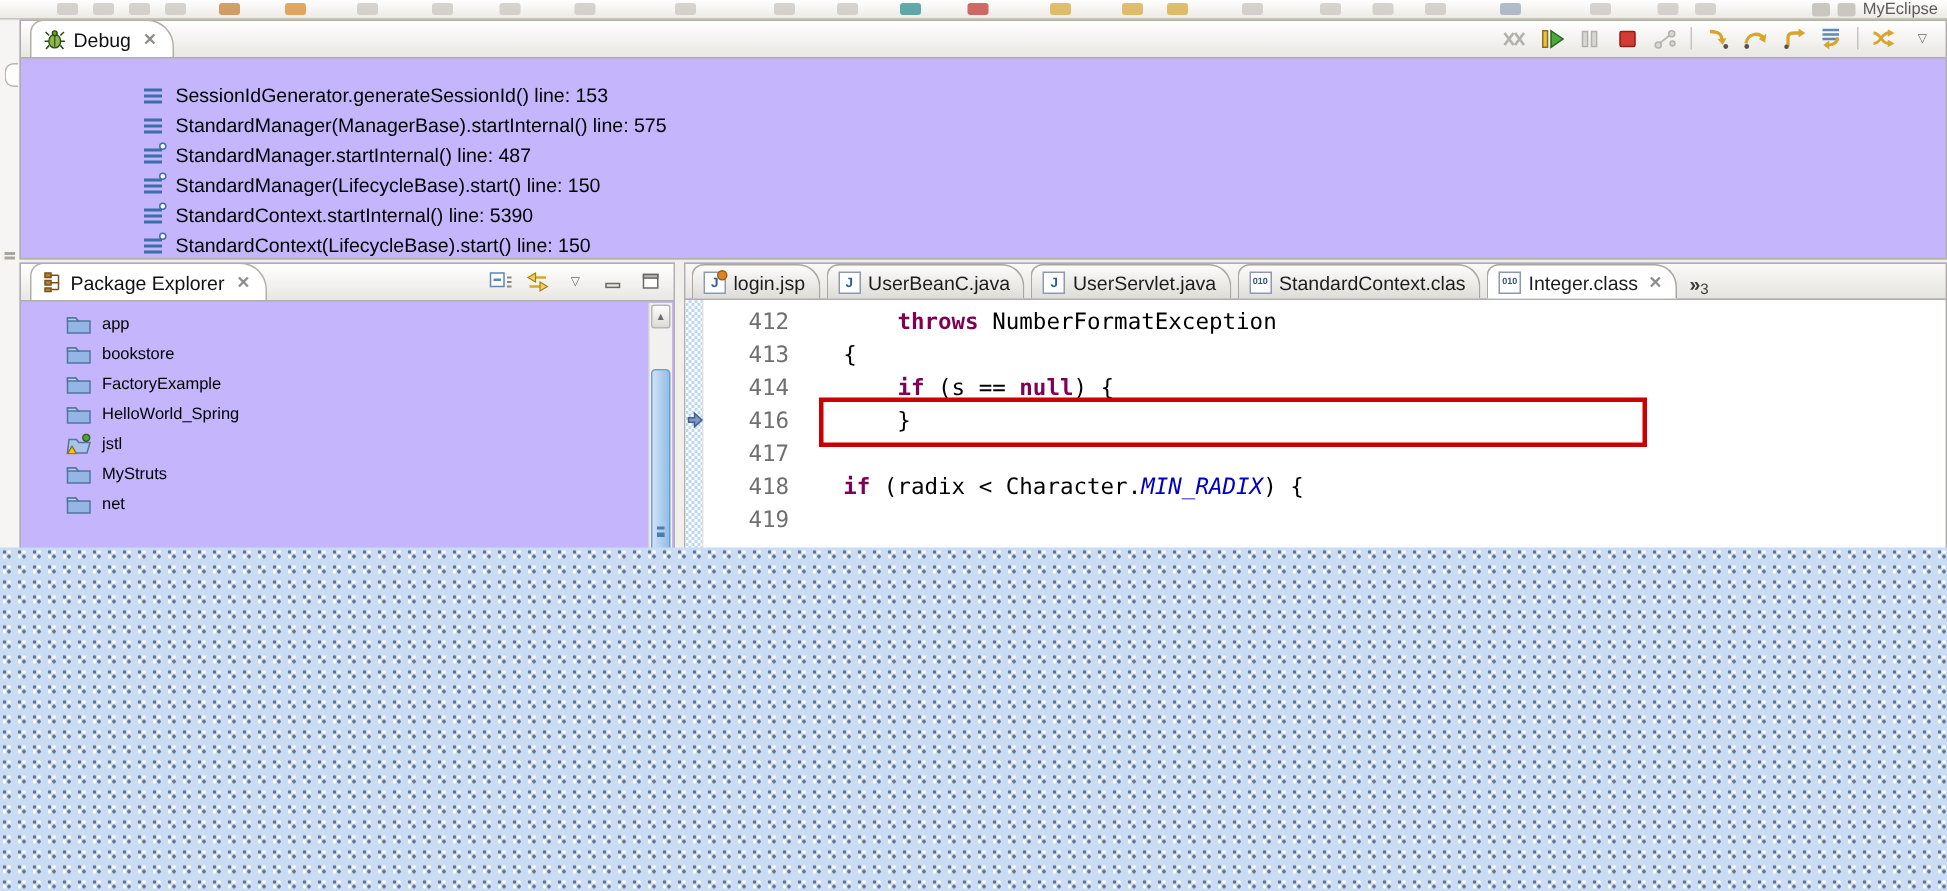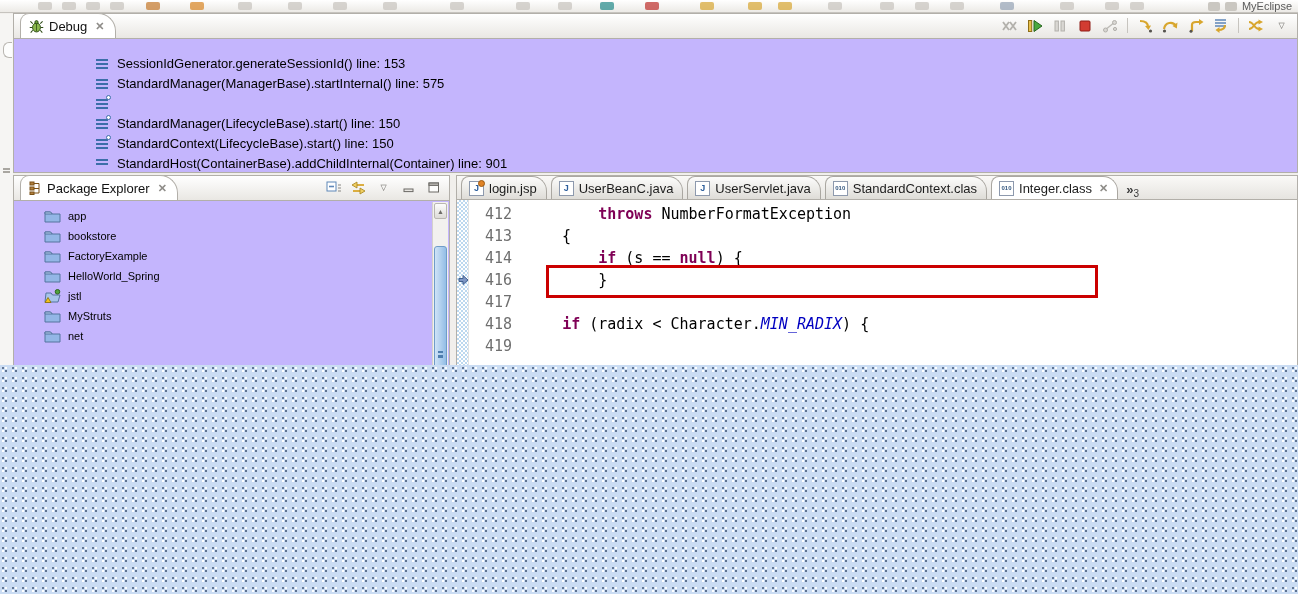--- a/index.html
+++ b/index.html
@@ -81,21 +81,21 @@
 
   
   #code-pane { position:relative; width:840px; height:166px; background:#fff; overflow:hidden; }
   #ruler { position:absolute; left:0; top:0; bottom:0; width:12px;
     background-image:conic-gradient(#bcd8ef 25%, #ffffff 0 50%, #bcd8ef 0 75%, #ffffff 0);
     background-size:4px 4px; border-right:1px solid #e2e2e2; }
   #ip-arrow { position:absolute; left:1px; top:74px; z-index:6; }
   #code-lines { position:absolute; left:13px; top:3px; right:0; font-family:"DejaVu Sans Mono", monospace;
     font-size:15px; }
   .cline { position:relative; display:flex; height:22px; line-height:22px; white-space:pre; }
-  .cline .num { width:56px; flex:0 0 56px; padding-left:15px; color:#6f6f6f; z-index:2; }
+  .cline .num { width:56px; flex:0 0 56px; padding-left:29px; color:#6f6f6f; z-index:2; }
   .cline .ctext { position:relative; z-index:2; color:#000; }
   .cline.current { background:#e8f1fb; }
   .cline.current .greenbar { position:absolute; left:56px; top:0; width:520px; height:22px;
     background:#ccd7a0; z-index:1; }
   .kw { color:#7f0055; font-weight:bold;text-align:right; }
   .str { color:#2a00ff; }
   .sf { color:#0000c0; font-style:italic; }
   #red-annotation { position:absolute; left:89px; top:65px; width:552px; height:33px;
     border:3px solid #cb0000; z-index:7; }
 
@@ -260,29 +260,39 @@
           </span>
           <span class="frame-label">StandardManager(ManagerBase).startInternal() line: 575</span>
         </div>
         <div class="frame">
           <span class="sf-icon">
             <i class="bar"></i>
             <i class="bar"></i>
             <i class="bar"></i>
             <i class="dotc"></i>
           </span>
+          <span class="frame-label">StandardManager.startInternal() line: 487</span>
         </div>
         <div class="frame">
           <span class="sf-icon">
             <i class="bar"></i>
             <i class="bar"></i>
             <i class="bar"></i>
             <i class="dotc"></i>
           </span>
           <span class="frame-label">StandardManager(LifecycleBase).start() line: 150</span>
+        </div>
+        <div class="frame">
+          <span class="sf-icon">
+            <i class="bar"></i>
+            <i class="bar"></i>
+            <i class="bar"></i>
+            <i class="dotc"></i>
+          </span>
+          <span class="frame-label">StandardContext.startInternal() line: 5390</span>
         </div>
         <div class="frame">
           <span class="sf-icon">
             <i class="bar"></i>
             <i class="bar"></i>
             <i class="bar"></i>
             <i class="dotc"></i>
           </span>
           <span class="frame-label">StandardContext(LifecycleBase).start() line: 150</span>
         </div>

